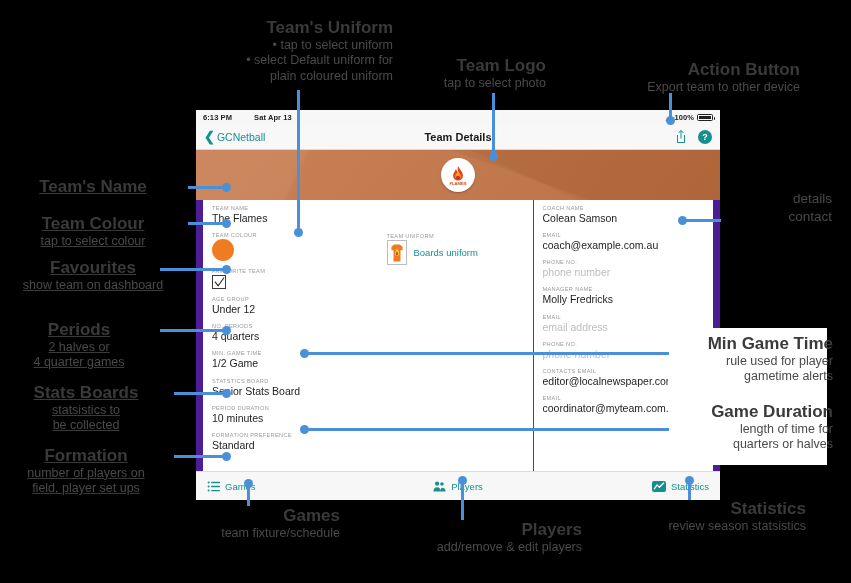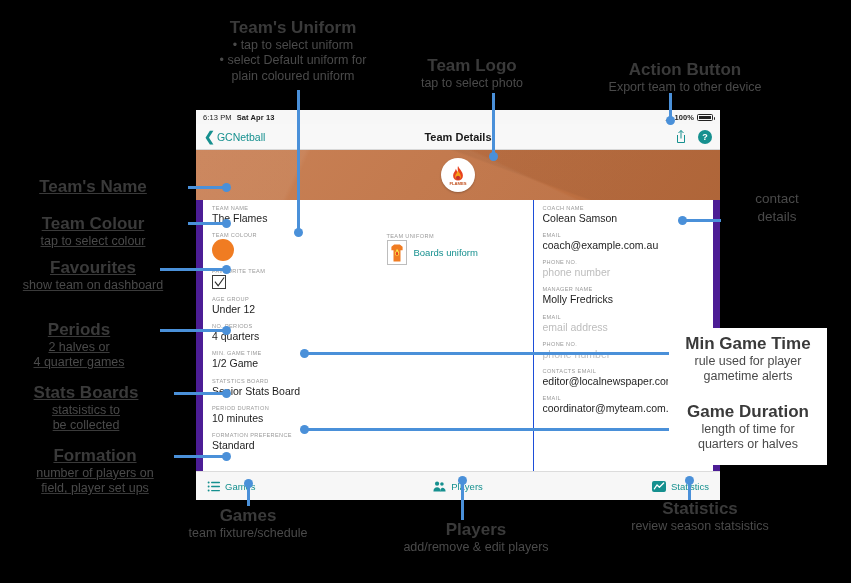--- a/index.html
+++ b/index.html
@@ -14,21 +14,21 @@
   
   .anno { position: absolute; color: #3a3a3a; }
   .anno-title {
     font-size: 17px; font-weight: bold; color: #3a3a3a;
     line-height: 1.15; white-space: nowrap;
   }
   .anno-sub {
     font-size: 12.5px; color: #4a4a4a; line-height: 1.25;
     white-space: nowrap;
   }
-  .anno.ctr { text-align: center; }
+  .anno.ctr { text-align: right; }
   .anno.rt { text-align: center; text-decoration: underline; }
 
   
   .lead-h { position: absolute; background: #4a90d9; height: 3px; }
   .lead-v { position: absolute; background: #4a90d9; width: 3px; }
   .dot {
     position: absolute; width: 9px; height: 9px; border-radius: 50%;
     background: #4a90d9;
   }
 
@@ -44,21 +44,21 @@
     overflow: hidden;
   }
   
   .statusbar {
     height: 14px; background: #f7f7f7;
     display: flex; align-items: center;
     padding: 0 7px;
     font-size: 7.5px; color: #222;
     letter-spacing: 0.1px;
   }
-  .statusbar .sb-time { font-weight: normal; margin-right: 5px; }
+  .statusbar .sb-time { font-weight: bold; margin-right: 22px; }
   .statusbar .sb-date { font-weight: bold; }
   .statusbar .sb-right { margin-left: auto; display: flex; align-items: center; gap: 3px; }
   .wifi-glyph { font-size: 8px; color: #333; }
   .batt {
     width: 16px; height: 7px; border: 1px solid #222; border-radius: 1.5px;
     position: relative; display: inline-block;
   }
   .batt::after {
     content: ""; position: absolute; left: 1px; top: 1px; bottom: 1px; right: 1px;
     background: #222;
@@ -421,31 +421,31 @@
 <div class="dot" style="left:222px;top:326px;"></div>
 
 <div class="anno rt" style="left:0px;top:383px;width:172px;">
   <div class="anno-title">Stats Boards</div>
   <div class="anno-sub">statsistics to</div>
   <div class="anno-sub">be collected</div>
 </div>
 <div class="lead-h" style="left:174px;top:392px;width:52px;"></div>
 <div class="dot" style="left:222px;top:389px;"></div>
 
-<div class="anno rt" style="left:9px;top:446px;width:172px;">
+<div class="anno rt" style="left:0px;top:446px;width:172px;">
   <div class="anno-title">Formation</div>
   <div class="anno-sub">number of players on</div>
   <div class="anno-sub">field, player set ups</div>
 </div>
 <div class="lead-h" style="left:174px;top:455px;width:52px;"></div>
 <div class="dot" style="left:222px;top:452px;"></div>
 
 <div class="anno ctr" style="left:722px;top:190px;width:110px;">
+  <div class="anno-sub" style="font-size:13.5px;line-height:1.35;">details</div>
   <div class="anno-sub" style="font-size:13.5px;line-height:1.35;">contact</div>
-  <div class="anno-sub" style="font-size:13.5px;line-height:1.35;">details</div>
 </div>
 <div class="lead-h" style="left:681px;top:219px;width:40px;"></div>
 <div class="dot" style="left:678px;top:216px;"></div>
 
 <div class="anno ctr" style="left:663px;top:334px;width:170px;">
   <div class="anno-title">Min Game Time</div>
   <div class="anno-sub">rule used for player</div>
   <div class="anno-sub">gametime alerts</div>
 </div>
 <div class="lead-h" style="left:303px;top:352px;width:366px;"></div>

